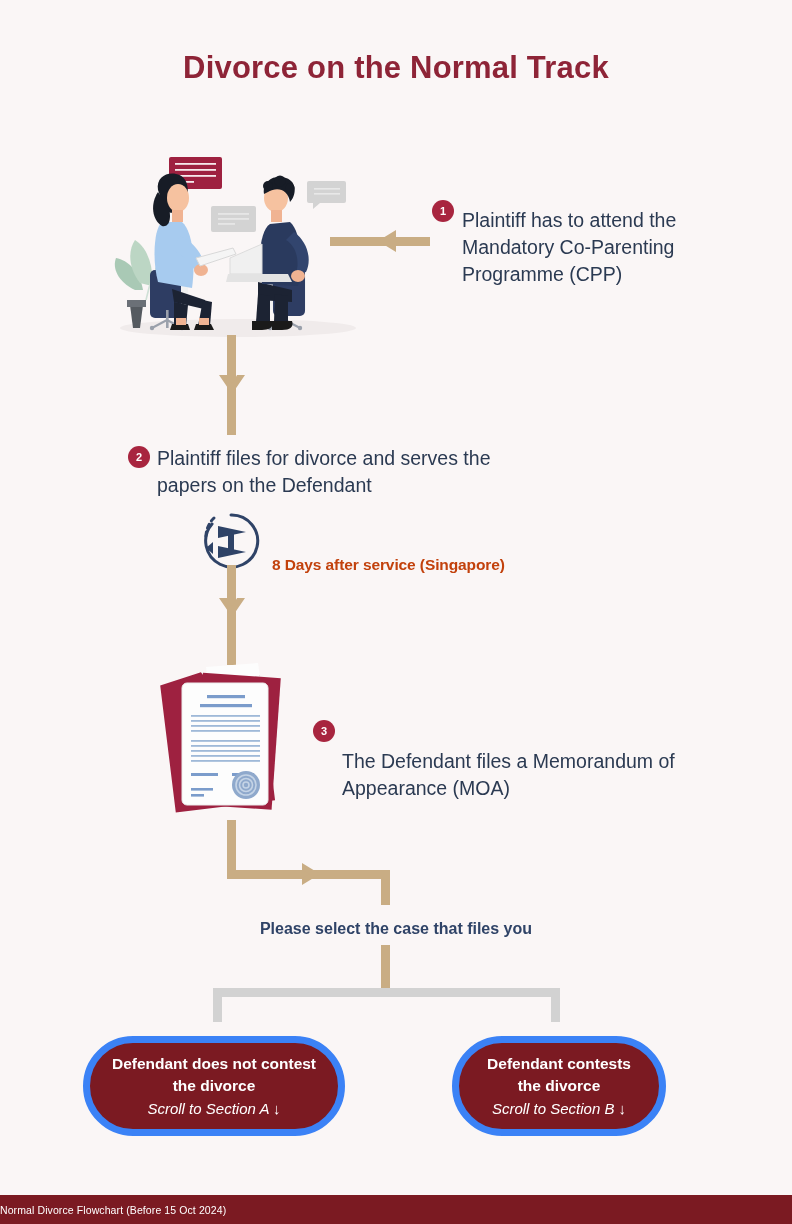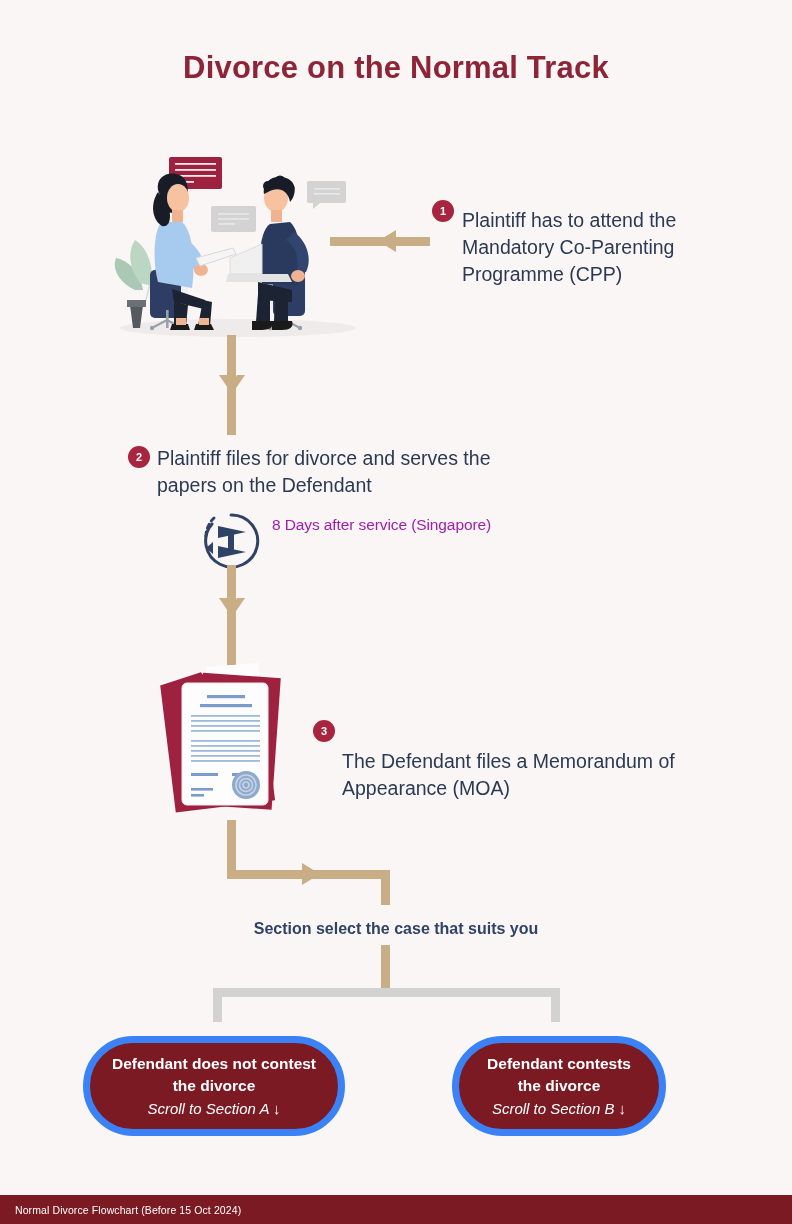--- a/index.html
+++ b/index.html
@@ -82,24 +82,25 @@
     font-size: 19.5px;
     color: #2b3a52;
     line-height: 27px;
     font-weight: 400;
   }
 
   
   .timing-line {
     position: absolute;
     font-size: 15.5px;
-    font-weight: 400;
-    color: #a21caf;
+    font-weight: 700;
+    color: #c2410c;
     line-height: 26px;
     letter-spacing: -0.1px;
+    margin-top: 40px;
   }
 
   
   .prompt {
     position: absolute;
     width: 792px;
     left: 0;
     text-align: center;
     font-size: 16px;
     font-weight: 700;
@@ -141,21 +142,21 @@
     bottom: 0;
     width: 792px;
     height: 29px;
     background: #7b1a22;
     display: flex;
     align-items: center;
   }
   .footer span {
     color: #ffffff;
     font-size: 10.5px;
-    padding-left: 15px;
+    padding-left: 0;
     letter-spacing: 0.1px;
   }
 </style>
 </head>
 <body>
 
 <div id="page">
 
   <div class="title">Divorce on the Normal Track</div>
 
@@ -352,21 +353,21 @@
 
   <div class="conn-v" style="left:227px; top:820px; height:59px;"></div>
   <div class="conn-h" style="left:227px; top:870px; width:163px;"></div>
   <div class="arrowhead" style="left:297px; top:861px;">
     <svg width="30" height="26" viewBox="0 0 30 26">
       <path d="M5 2 L 23 13 L 5 24 L 5 17 L 13 13 L 5 9 Z" fill="#c9ad84"></path>
     </svg>
   </div>
   <div class="conn-v" style="left:381px; top:870px; height:35px;"></div>
 
-  <div class="prompt" style="top:920px;">Section select the case that suits you</div>
+  <div class="prompt" style="top:920px;">Please select the case that files you</div>
 
   <div class="conn-v" style="left:381px; top:945px; height:46px;"></div>
 
   <div class="gray-h" style="left:213px; top:988px; width:347px;"></div>
   <div class="gray-v" style="left:213px; top:988px; height:34px;"></div>
   <div class="gray-v" style="left:551px; top:988px; height:34px;"></div>
 
   <div class="choice" style="left:83px; top:1036px; width:262px; height:100px;">
     <div class="c-main">Defendant does not contest</div>
     <div class="c-main">the divorce</div>

